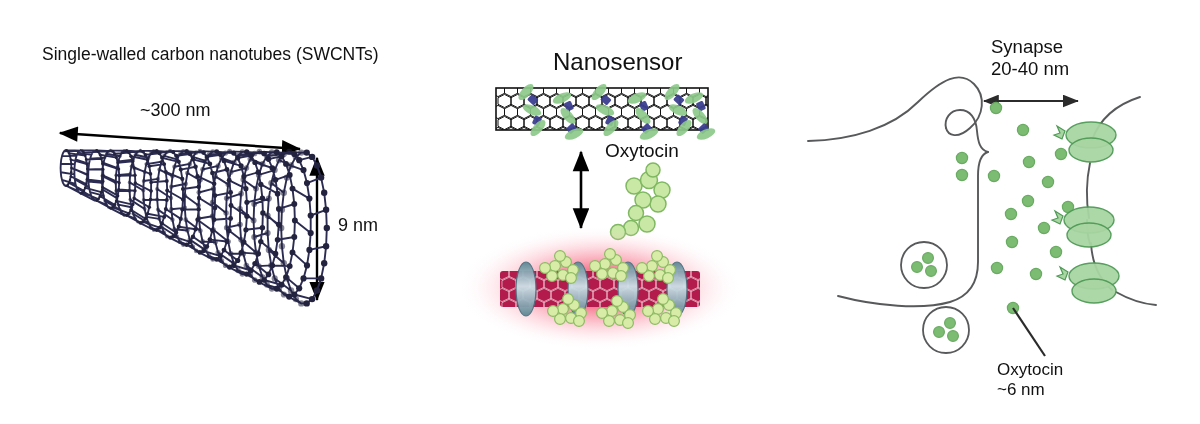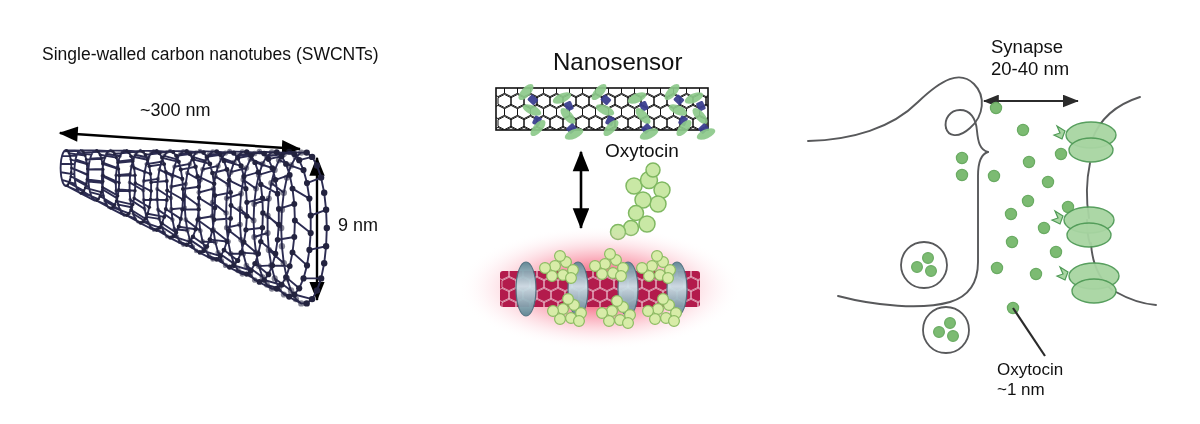--- a/index.html
+++ b/index.html
@@ -619,21 +619,21 @@
             <circle cx="274" cy="321" r="5.4" fill="#d8eca8" stroke="#8cbc63" stroke-width="1.2"></circle>
           </g>
       </g>
     </svg>
   </div>
 
   <div class="panel" id="panel-synapse">
 
     <div class="lbl" id="syn-title"><span>Synapse</span><br><span>20-40 nm</span></div>
 
-    <div class="lbl" id="syn-oxy-label"><span>Oxytocin</span><br><span>~1 nm</span></div>
+    <div class="lbl" id="syn-oxy-label"><span>Oxytocin</span><br><span>~6 nm</span></div>
 
     <svg width="400" height="424" style="position:absolute;left:0;top:0;">
       <defs>
         <marker id="ah3" markerWidth="9" markerHeight="9" refX="7.6" refY="3.2" orient="auto">
             <path d="M0,0 L8,3.2 L0,6.4 z" fill="#2b2b2b"></path>
           </marker>
         <marker id="ah4" markerWidth="9" markerHeight="9" refX="0.6" refY="3.2" orient="auto">
             <path d="M8,0 L0,3.2 L8,6.4 z" fill="#2b2b2b"></path>
           </marker>
       </defs>

